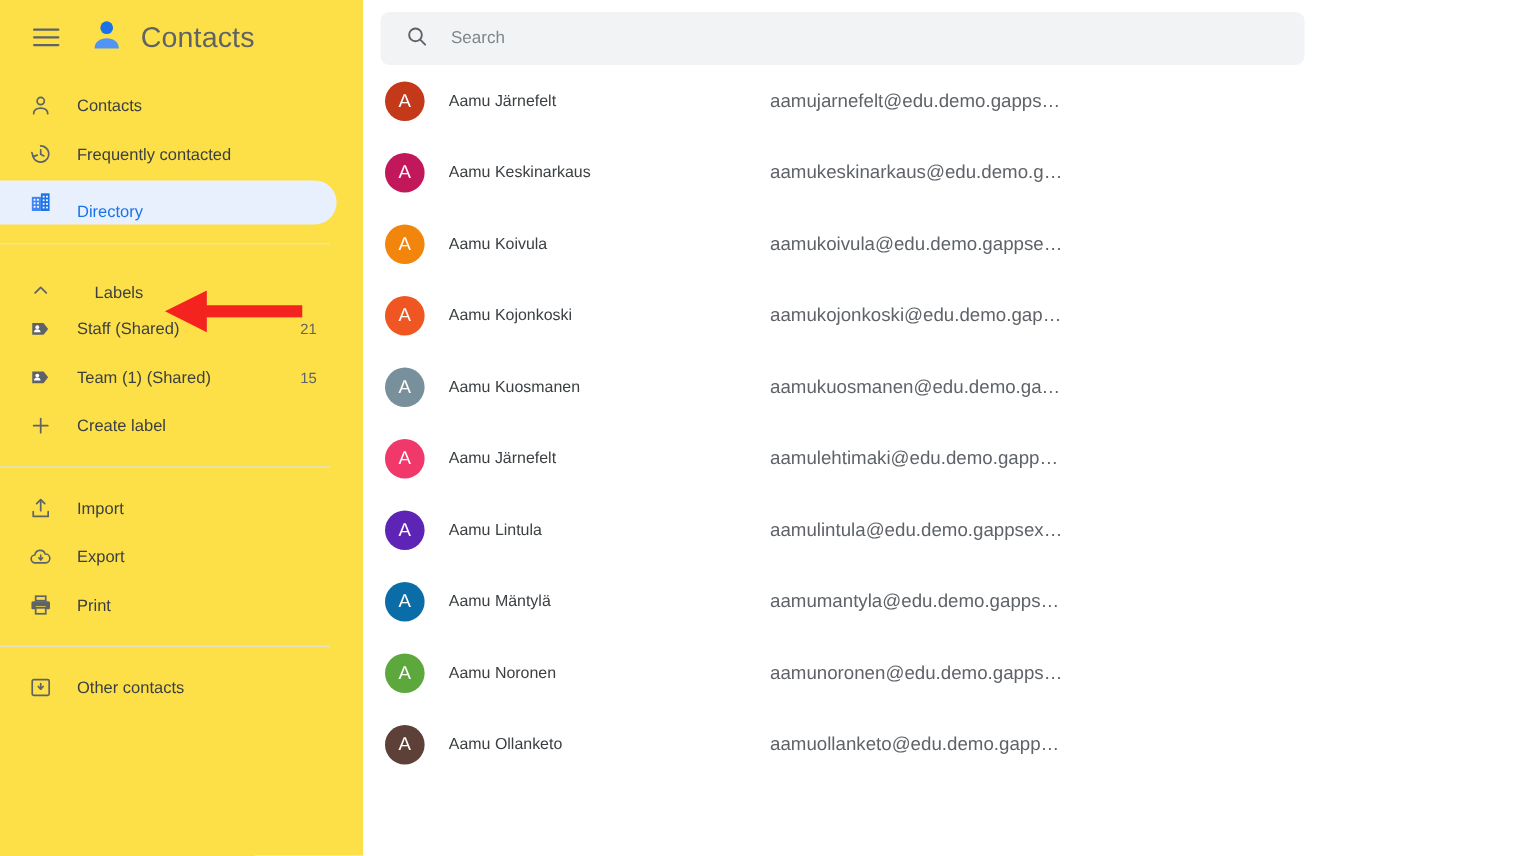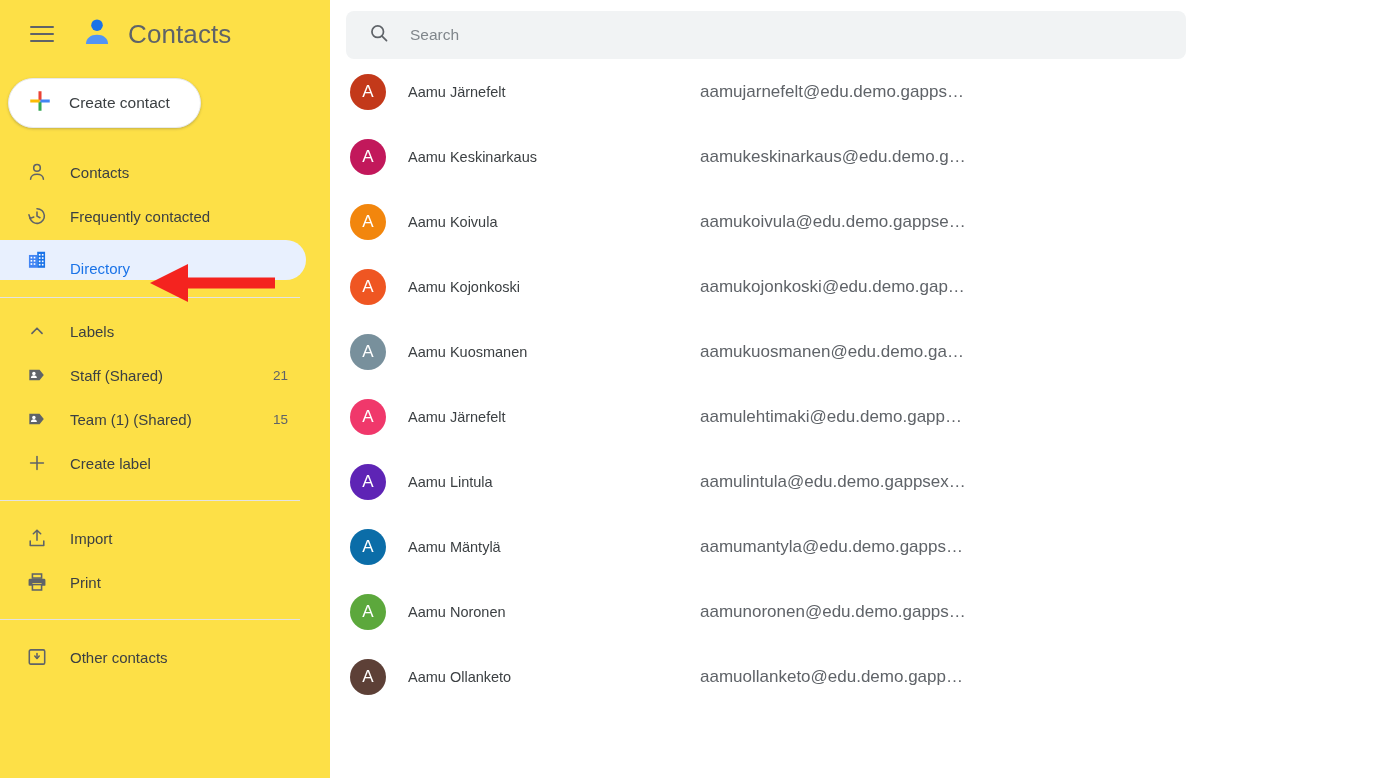--- a/index.html
+++ b/index.html
@@ -85,22 +85,22 @@
   .nav-item.selected .nav-label { color: #1a73e8; font-weight: 400; margin-top: 16px; }
   .nav-icon { width: 22px; height: 22px; display: block; flex: 0 0 22px; }
   .nav-count {
     margin-left: auto; margin-right: 18px;
     font-size: 13.5px; color: #5f6368;
   }
 
   .divider { height: 1px; background: #e3e3e3; margin: 9px 30px 9px 0; }
 
   .section-head {
-    display: flex; align-items: center;
-    height: 40px; padding-left: 26px; gap: 22px;
+    display: flex; align-items: flex-end;
+    height: 40px; padding-left: 26px; gap: 38px;
     cursor: pointer;
   }
   .section-head .nav-label { font-size: 15px; color: #3c4043; }
 
   
   #main {
     flex: 1 1 auto;
     position: relative;
     background: #ffffff;
     overflow: hidden;
@@ -179,33 +179,20 @@
         <span>
           <svg width="34" height="34" viewBox="0 0 24 24">
             <circle cx="12" cy="7.2" r="4.1" fill="#1a73e8"></circle>
             <path d="M4.2 20.5c0-4.3 3.5-6.6 7.8-6.6s7.8 2.3 7.8 6.6z" fill="#5294f5"></path>
           </svg>
         </span>
         <span class="brand-title">Contacts</span>
       </div>
     </div>
 
-    <div class="create-wrap">
-      <div class="create-btn">
-        <span>
-          <svg width="26" height="26" viewBox="0 0 24 24">
-            <rect x="10.6" y="3" width="2.8" height="8.6" fill="#ea4335"></rect>
-            <rect x="10.6" y="12.4" width="2.8" height="8.6" fill="#34a853"></rect>
-            <rect x="3" y="10.6" width="8.6" height="2.8" fill="#fbbc04"></rect>
-            <rect x="12.4" y="10.6" width="8.6" height="2.8" fill="#4285f4"></rect>
-          </svg>
-        </span>
-        <span class="create-label">Create contact</span>
-      </div>
-    </div>
 
     <div class="nav-section">
 
       <div class="nav-item">
         <span class="nav-icon">
           <svg width="22" height="22" viewBox="0 0 24 24" fill="none" stroke="#5f6368" stroke-width="1.7">
             <circle cx="12" cy="7.5" r="3.6"></circle>
             <path d="M5 20c0-3.6 3.1-5.6 7-5.6s7 2 7 5.6" stroke-linecap="round"></path>
           </svg>
         </span>
@@ -305,20 +292,30 @@
         <span class="nav-icon">
           <svg width="22" height="22" viewBox="0 0 24 24" fill="none" stroke="#5f6368" stroke-width="1.7">
             <polyline points="8,7.4 12,3.5 16,7.4" stroke-linecap="round" stroke-linejoin="round"></polyline>
             <line x1="12" y1="3.8" x2="12" y2="14.5" stroke-linecap="round"></line>
             <polyline points="4.6,15.4 4.6,20.2 19.4,20.2 19.4,15.4" stroke-linecap="round" stroke-linejoin="round"></polyline>
           </svg>
         </span>
         <span class="nav-label">Import</span>
       </div>
 
+      <div class="nav-item">
+        <span class="nav-icon">
+          <svg width="22" height="22" viewBox="0 0 24 24" fill="none" stroke="#5f6368" stroke-width="1.6">
+            <path d="M6.6 18.2a3.9 3.9 0 0 1-.3-7.8 5.2 5.2 0 0 1 10.1-1 3.6 3.6 0 0 1 .5 8.8z" stroke-linejoin="round"></path>
+            <line x1="12" y1="10.5" x2="12" y2="15" stroke-linecap="round"></line>
+            <polyline points="10.1,13.2 12,15.2 13.9,13.2" stroke-linecap="round" stroke-linejoin="round"></polyline>
+          </svg>
+        </span>
+        <span class="nav-label">Export</span>
+      </div>
 
       <div class="nav-item">
         <span class="nav-icon">
           <svg width="22" height="22" viewBox="0 0 24 24">
             <rect x="7" y="3.3" width="10" height="4.4" fill="none" stroke="#5f6368" stroke-width="1.7"></rect>
             <path d="M4.4 8.4h15.2a1.6 1.6 0 0 1 1.6 1.6v5.2a1 1 0 0 1-1 1H17v-3H7v3H3.8a1 1 0 0 1-1-1V10a1.6 1.6 0 0 1 1.6-1.6z" fill="#5f6368"></path>
             <rect x="7" y="14.8" width="10" height="5.9" fill="none" stroke="#5f6368" stroke-width="1.7"></rect>
           </svg>
         </span>
         <span class="nav-label">Print</span>

